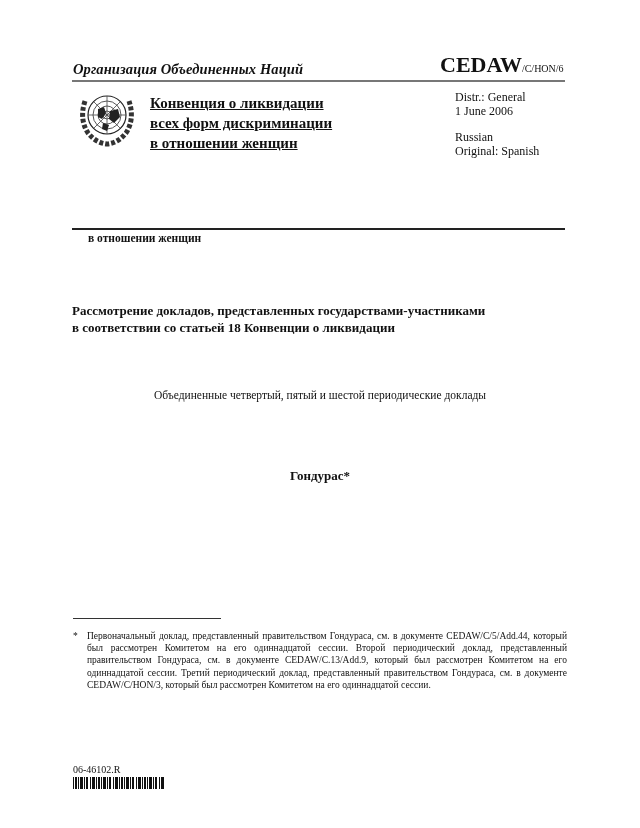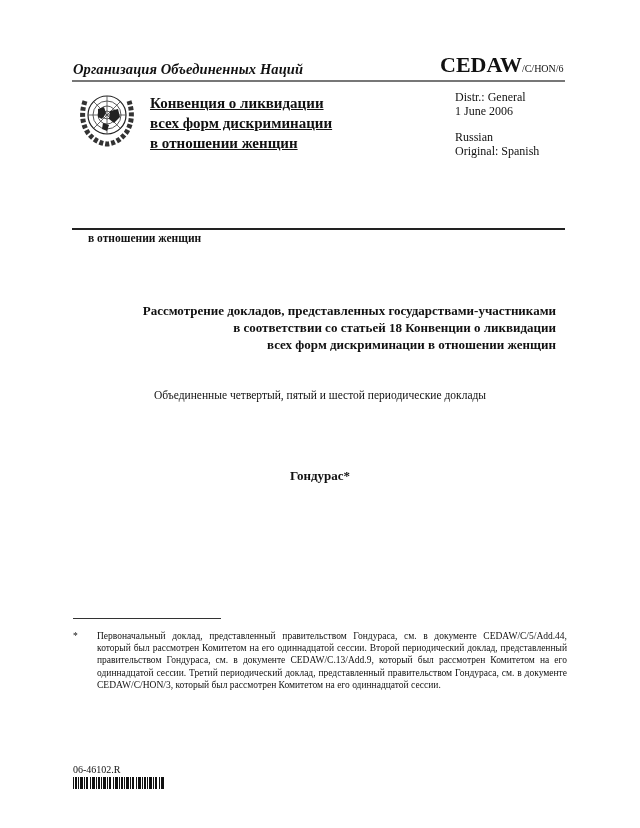--- a/index.html
+++ b/index.html
@@ -10,27 +10,27 @@
   .symbol { left: 440px; top: 52px; font-size: 22px; font-weight: bold; white-space: nowrap; }
   .symbol .suffix { font-size: 10px; font-weight: normal; }
   .top-rule { left: 72px; top: 80px; width: 493px; height: 0; border-top: 2px solid #777; }
   .emblem { left: 76px; top: 87px; width: 62px; height: 60px; }
   .conv-title { left: 150px; top: 93px; font-size: 15px; font-weight: bold; line-height: 20px; text-decoration: underline; }
   .distr { left: 427px; top: 90px; font-size: 12px; line-height: 14px; margin-left: 28px; }
   .distr .gap { height: 12px; }
   .main-rule { left: 72px; top: 228px; width: 493px; height: 0; border-top: 2px solid #222; }
   .committee { left: 73px; top: 232px; font-size: 11.5px; font-weight: bold; line-height: 13px; }
   .committee .l2 { padding-left: 15px; }
-  .doc-title { left: 60px; top: 302px; width: 496px; text-align: right; font-size: 13px; font-weight: bold; line-height: 17px; }
+  .doc-title { left: 72px; top: 302px; width: 496px; text-align: left; font-size: 13px; font-weight: bold; line-height: 17px; }
   .subtitle { left: 72px; top: 388px; width: 496px; text-align: center; font-size: 11.5px; font-weight: normal; line-height: 14px; }
   .country { left: 72px; top: 462px; width: 496px; text-align: center; font-size: 13px; font-weight: bold; margin-top: 6px; }
   .fn-rule { left: 73px; top: 618px; width: 148px; height: 0; border-top: 1px solid #333; }
   .footnote { left: 73px; top: 630px; width: 494px; font-size: 9.5px; line-height: 12.2px; }
   .footnote .mark { position: absolute; left: 0; top: 0; }
-  .footnote .text { margin-left: 24px; text-align: justify; }
+  .footnote .text { margin-left: 14px; text-align: justify; }
   .job { left: 73px; top: 764px; font-size: 10px; }
   .barcode { left: 73px; top: 775px; width: 92px; height: 12px; }
 </style>
 </head>
 <body>
 
 <div class="abs org">Организация Объединенных Наций</div>
 
 <div class="abs symbol">
   <span>CEDAW</span><span class="suffix">/C/HON/6</span>
@@ -71,21 +71,20 @@
 
 <div class="abs main-rule"></div>
 
 <div class="abs committee">
   <div class="l2">в отношении женщин</div>
 </div>
 
 <div class="abs doc-title">
   <div>Рассмотрение докладов, представленных государствами-участниками</div>
   <div>в соответствии со статьей 18 Конвенции о ликвидации</div>
-  <div>всех форм дискриминации в отношении женщин</div>
 </div>
 
 <div class="abs subtitle">
   <div>Объединенные четвертый, пятый и шестой периодические доклады</div>
 </div>
 
 <div class="abs country">Гондурас*</div>
 
 <div class="abs fn-rule"></div>
 

